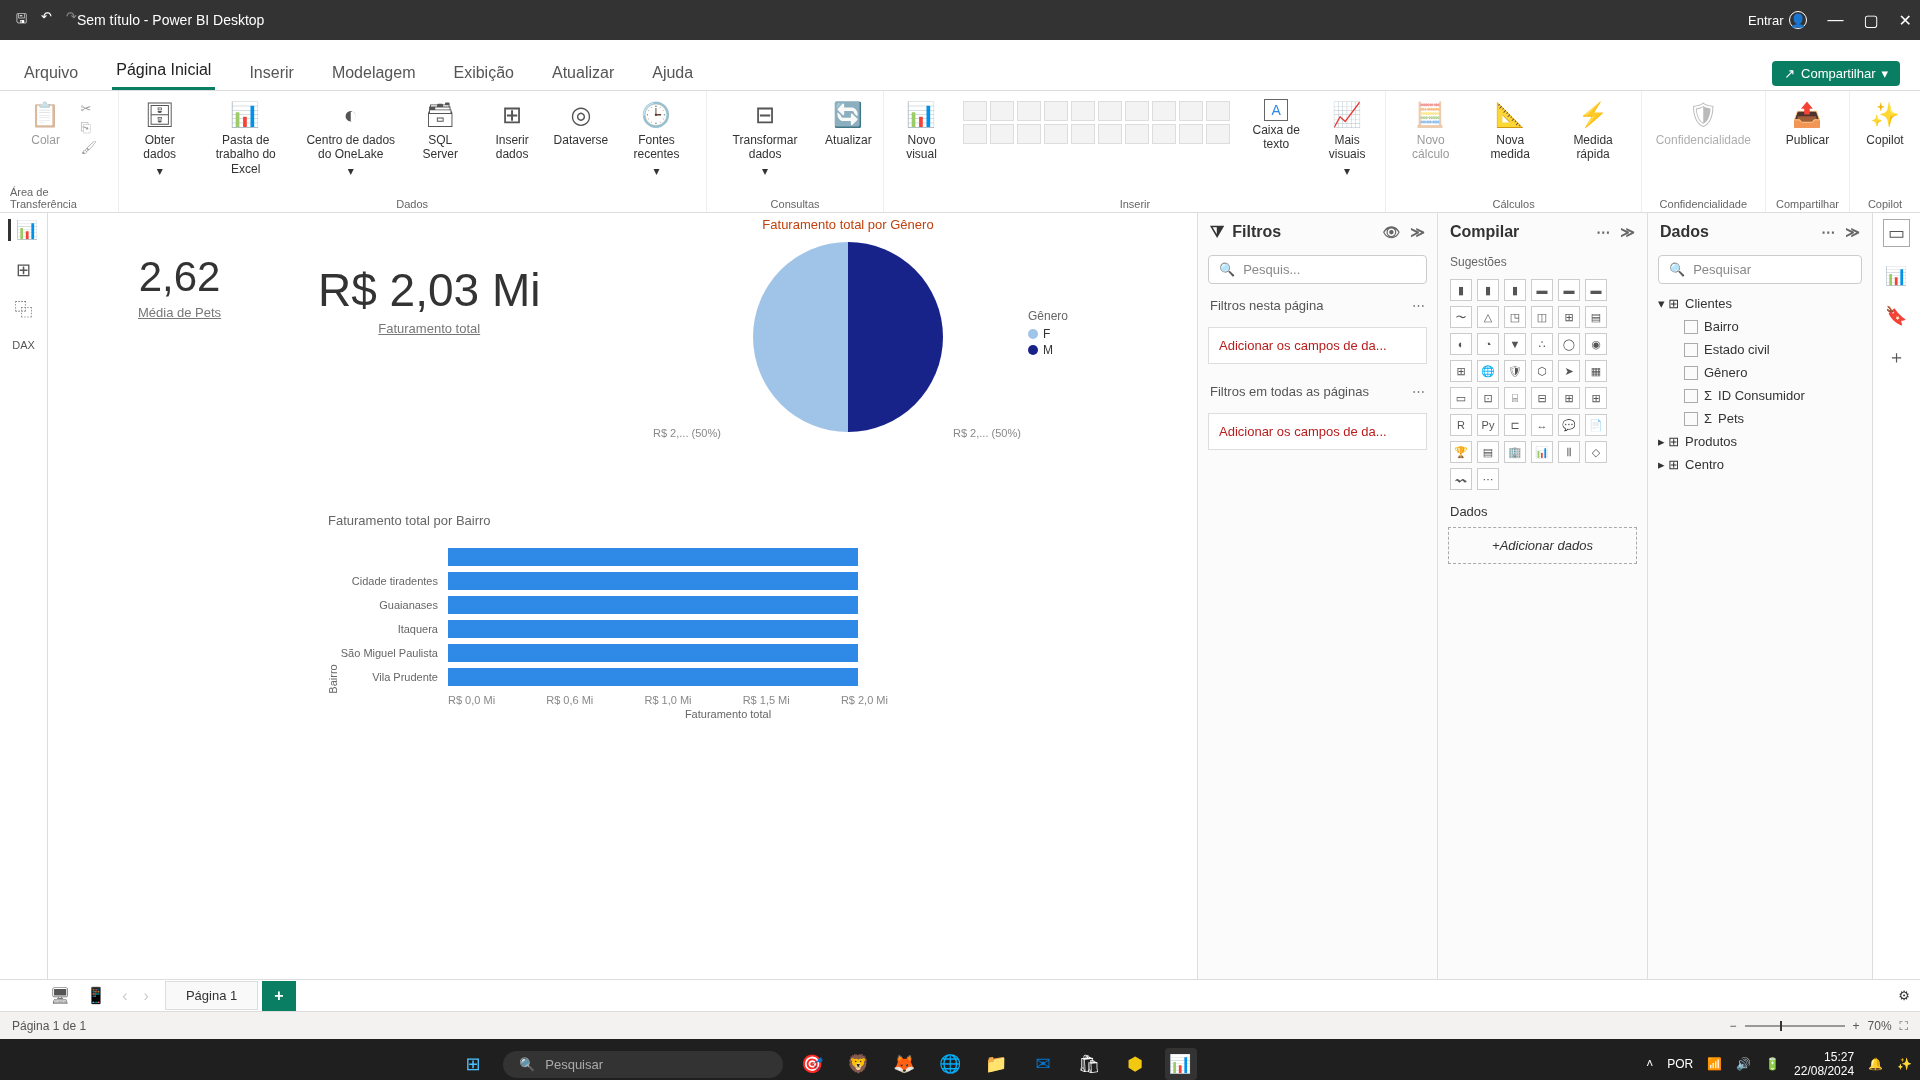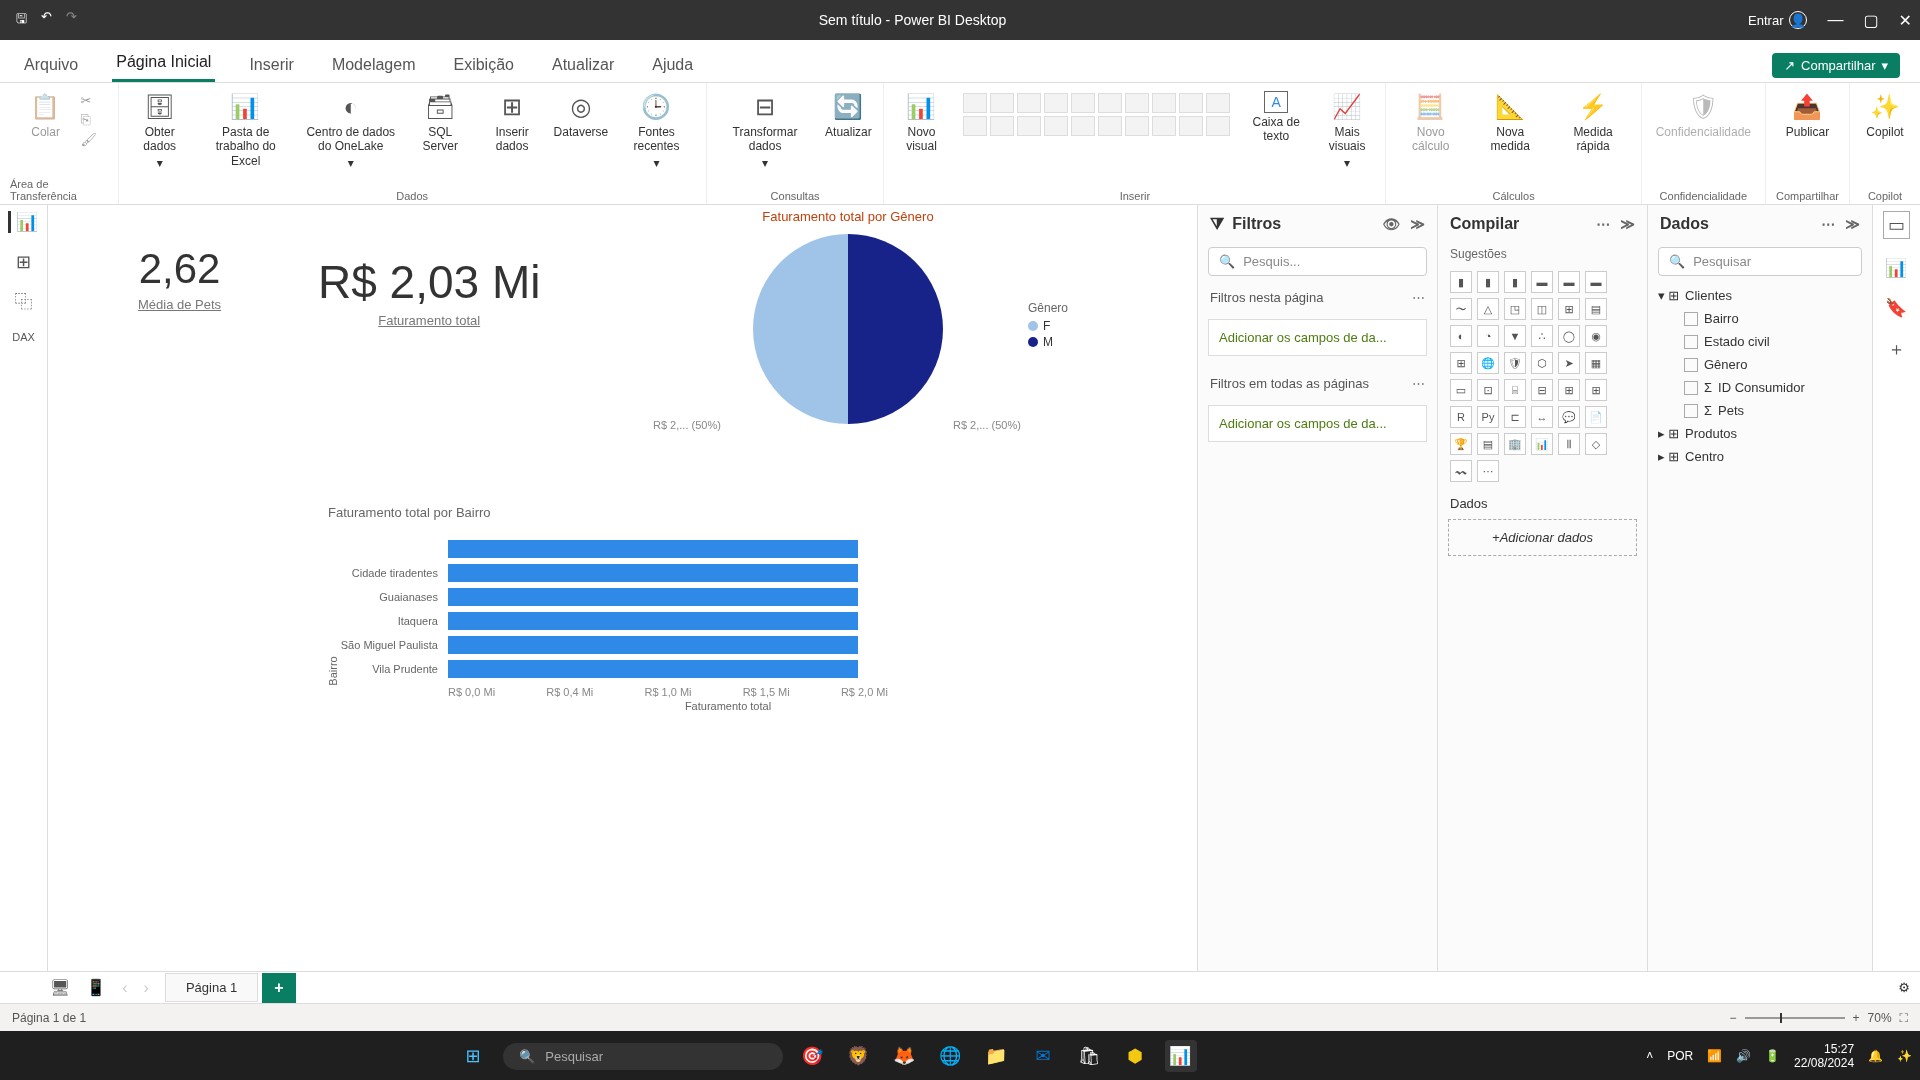--- a/index.html
+++ b/index.html
@@ -1,26 +1,26 @@
 <!DOCTYPE html>
 <html><head>
 <meta charset="utf-8">
 <style>
 * { box-sizing: border-box; margin: 0; padding: 0; font-family: "Segoe UI", sans-serif; }
 body { width: 1920px; height: 1080px; overflow: hidden; background: #f3f2f1; font-size: 13px; color: #333; }
 
 
 .titlebar { height: 40px; background: #333333; display: flex; align-items: center; color: #fff; padding: 0 8px; }
 .titlebar .qa { display: flex; gap: 14px; margin-left: 8px; }
-.titlebar .title { flex: 1; text-align: center; font-size: 14px; }
+.titlebar .title { flex: 1; text-align: left; font-size: 14px; }
 .titlebar .right { display: flex; align-items: center; gap: 20px; }
 .winbtn { font-size: 16px; cursor: pointer; }
 
 
-.ribbon-tabs { height: 43px; background: #fff; display: flex; align-items: flex-end; border-bottom: 1px solid #ddd; padding: 0 20px; gap: 30px; }
+.ribbon-tabs { height: 51px; background: #fff; display: flex; align-items: flex-end; border-bottom: 1px solid #ddd; padding: 0 20px; gap: 30px; }
 .ribbon-tabs .tab { padding: 8px 4px; font-size: 16px; color: #555; cursor: pointer; }
 .ribbon-tabs .tab.active { border-bottom: 3px solid #0a7e63; color: #222; }
 .share-btn { margin-left: auto; background: #0a7e63; color: #fff; padding: 5px 12px; border-radius: 4px; display: flex; align-items: center; gap: 6px; margin-bottom: 4px; }
 
 
 .ribbon { height: 122px; background: #fff; border-bottom: 1px solid #ddd; display: flex; }
 .rgroup { display: flex; flex-direction: column; align-items: center; border-right: 1px solid #eee; padding: 6px 10px 2px; }
 .rgroup .items { display: flex; gap: 10px; flex: 1; align-items: flex-start; }
 .ritem { display: flex; flex-direction: column; align-items: center; gap: 2px; padding: 2px 4px; font-size: 12px; color: #333; text-align: center; line-height: 1.2; min-width: 50px; }
 .ritem .ricon { height: 32px; display: flex; align-items: center; justify-content: center; font-size: 24px; color: #555; }
@@ -61,21 +61,21 @@
 .bar-xaxis { margin-left: 120px; display: flex; justify-content: space-between; font-size: 11px; color: #888; margin-top: 8px; width: 440px;}
 .bar-xtitle { text-align: center; font-size: 11px; color: #666; margin-top: 2px; margin-left: 120px; }
 .bar-ytitle { position: absolute; left: -10px; top: 50%; transform: rotate(-90deg); font-size: 11px; color: #666; }
 
 
 .pane { background: #fbfbfb; border-left: 1px solid #ddd; display: flex; flex-direction: column; }
 .pane-header { display: flex; align-items: center; padding: 10px 12px; font-size: 16px; font-weight: 600; gap: 8px; }
 .pane-header .sp { margin-left: auto; display: flex; gap: 10px; color: #666; font-size: 14px; }
 .search-box { margin: 4px 10px; padding: 6px 10px; border: 1px solid #ccc; border-radius: 4px; display: flex; align-items: center; gap: 8px; color: #888; background: #fff; }
 .filter-section { padding: 10px 12px; font-size: 13px; color: #555; }
-.filter-drop { margin: 4px 10px 10px; padding: 10px; border: 1px solid #ddd; background: #fff; color: #4d7c0f; font-size: 13px; }
+.filter-drop { margin: 4px 10px 10px; padding: 10px; border: 1px solid #ddd; background: #fff; color: #b91c1c; font-size: 13px; }
 
 .filters-pane { width: 240px; }
 .compilar-pane { width: 210px; }
 .dados-pane { width: 225px; }
 
 .viz-grid { display: grid; grid-template-columns: repeat(6, 22px); gap: 5px; padding: 6px 12px; }
 .viz-grid div { width: 22px; height: 22px; border: 1px solid #ccc; background: #fff; display: flex; align-items: center; justify-content: center; font-size: 11px; color: #555; }
 
 .add-data-btn { margin: 6px 10px; padding: 10px; border: 1px dashed #aaa; text-align: center; font-size: 13px; font-style: italic; }
 
@@ -353,21 +353,21 @@
               <div class="bar-label">São Miguel Paulista</div>
               <div class="bar" style="width: 409.756px;"></div>
             </div>
             <div class="bar-row">
               <div class="bar-label">Vila Prudente</div>
               <div class="bar" style="width: 409.756px;"></div>
             </div>
           </div>
         <div class="bar-xaxis" id="bar-xaxis">
             <span>R$ 0,0 Mi</span>
-            <span>R$ 0,4 Mi</span>
+            <span>R$ 0,6 Mi</span>
             <span>R$ 1,0 Mi</span>
             <span>R$ 1,5 Mi</span>
             <span>R$ 2,0 Mi</span>
           </div>
         <div class="bar-xtitle">Faturamento total</div>
       </div>
     </div>
 
     <div class="pane filters-pane">
       <div class="pane-header">

